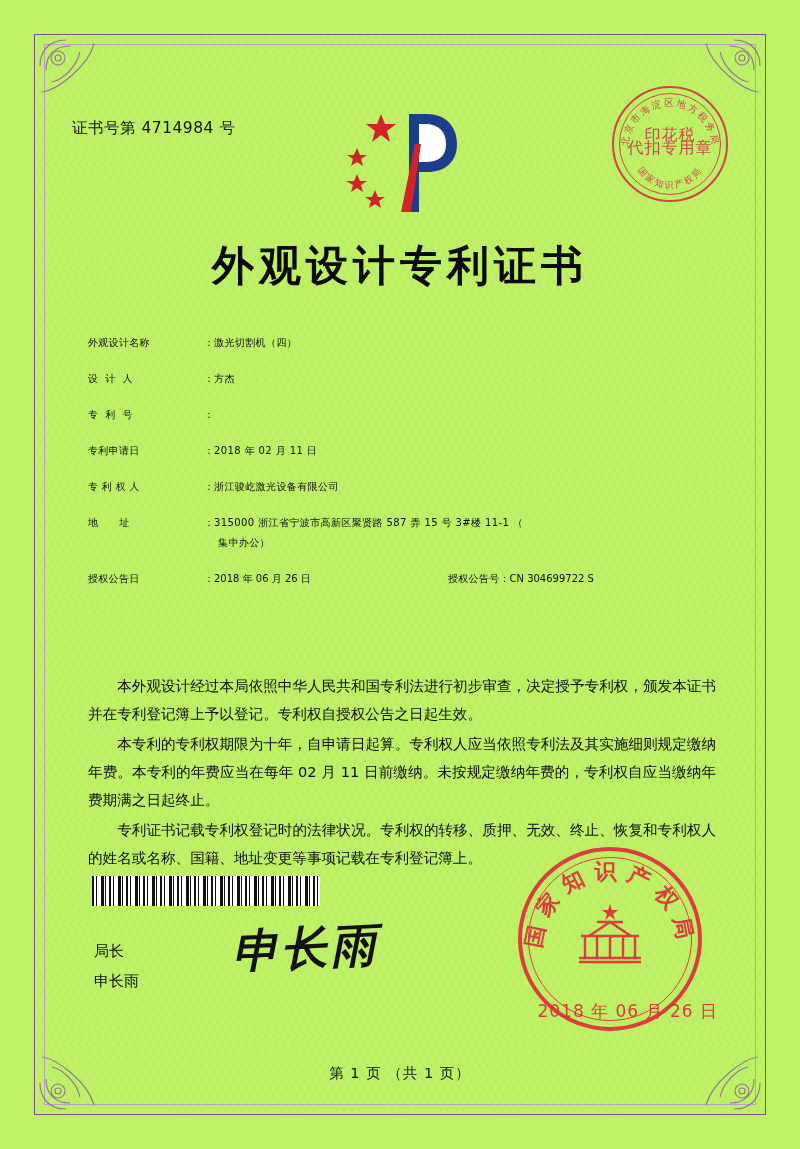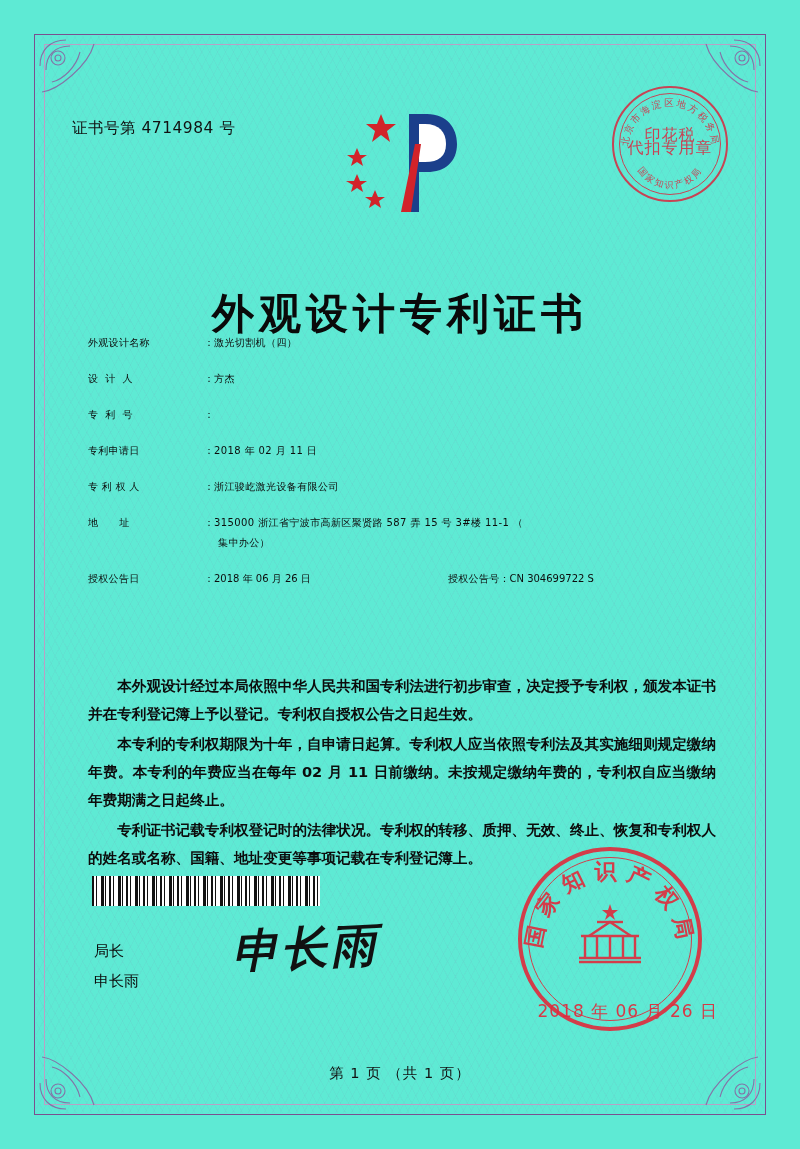--- a/index.html
+++ b/index.html
@@ -7,21 +7,21 @@
     padding: 0;
     background: #ffffff;
   }
   body {
     font-family: "DejaVu Sans", "Liberation Sans", sans-serif;
   }
   .page {
     position: relative;
     width: 800px;
     height: 1149px;
-    background: #5eead4;
+    background: #bef264;
     overflow: hidden;
   }
   
   .border-outer {
     position: absolute;
     left: 34px;
     top: 34px;
     right: 34px;
     bottom: 34px;
     border: 1.5px solid #7b4f8f;
@@ -77,21 +77,20 @@
   .title {
     position: absolute;
     left: 0; right: 0;
     top: 238px;
     text-align: center;
     font-family: "DejaVu Serif", "Liberation Serif", serif;
     font-size: 42px;
     font-weight: bold;
     letter-spacing: 5px;
     color: #0a0a0a;
-    margin-top: 48px;
   }
 
   
   .tax-stamp {
     position: absolute;
     right: 72px;
     top: 86px;
     width: 112px;
     height: 112px;
     border: 2px solid #d0364a;
@@ -175,21 +174,20 @@
   
   .paras {
     position: absolute;
     left: 88px;
     right: 84px;
     top: 672px;
     font-size: 14.6px;
     line-height: 28px;
     color: #0c0c0c;
     text-align: justify;
-    font-weight: bold;
   }
   .paras p {
     margin: 0 0 2px 0;
     text-indent: 2em;
   }
 
   
   .barcode {
     position: absolute;
     left: 92px;

